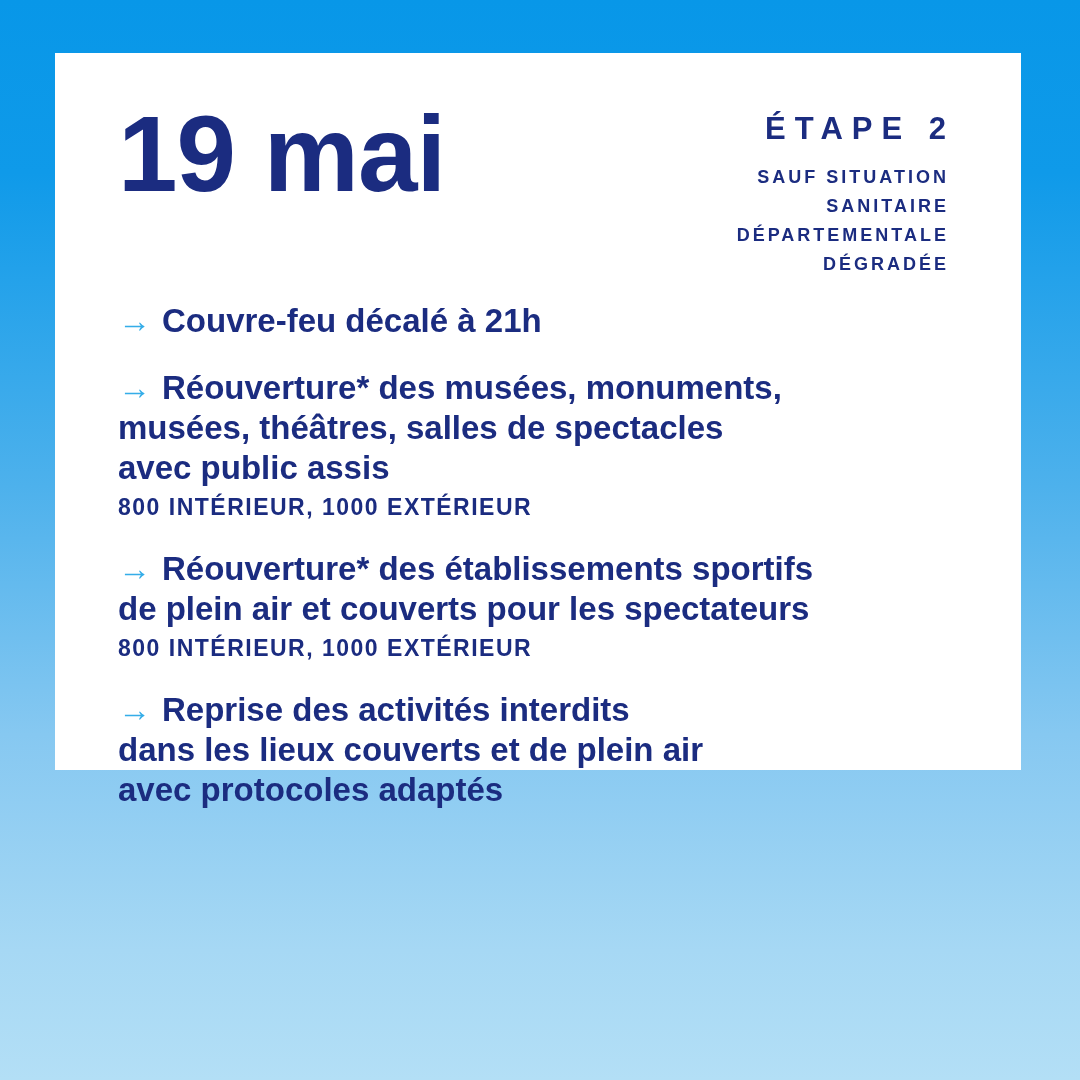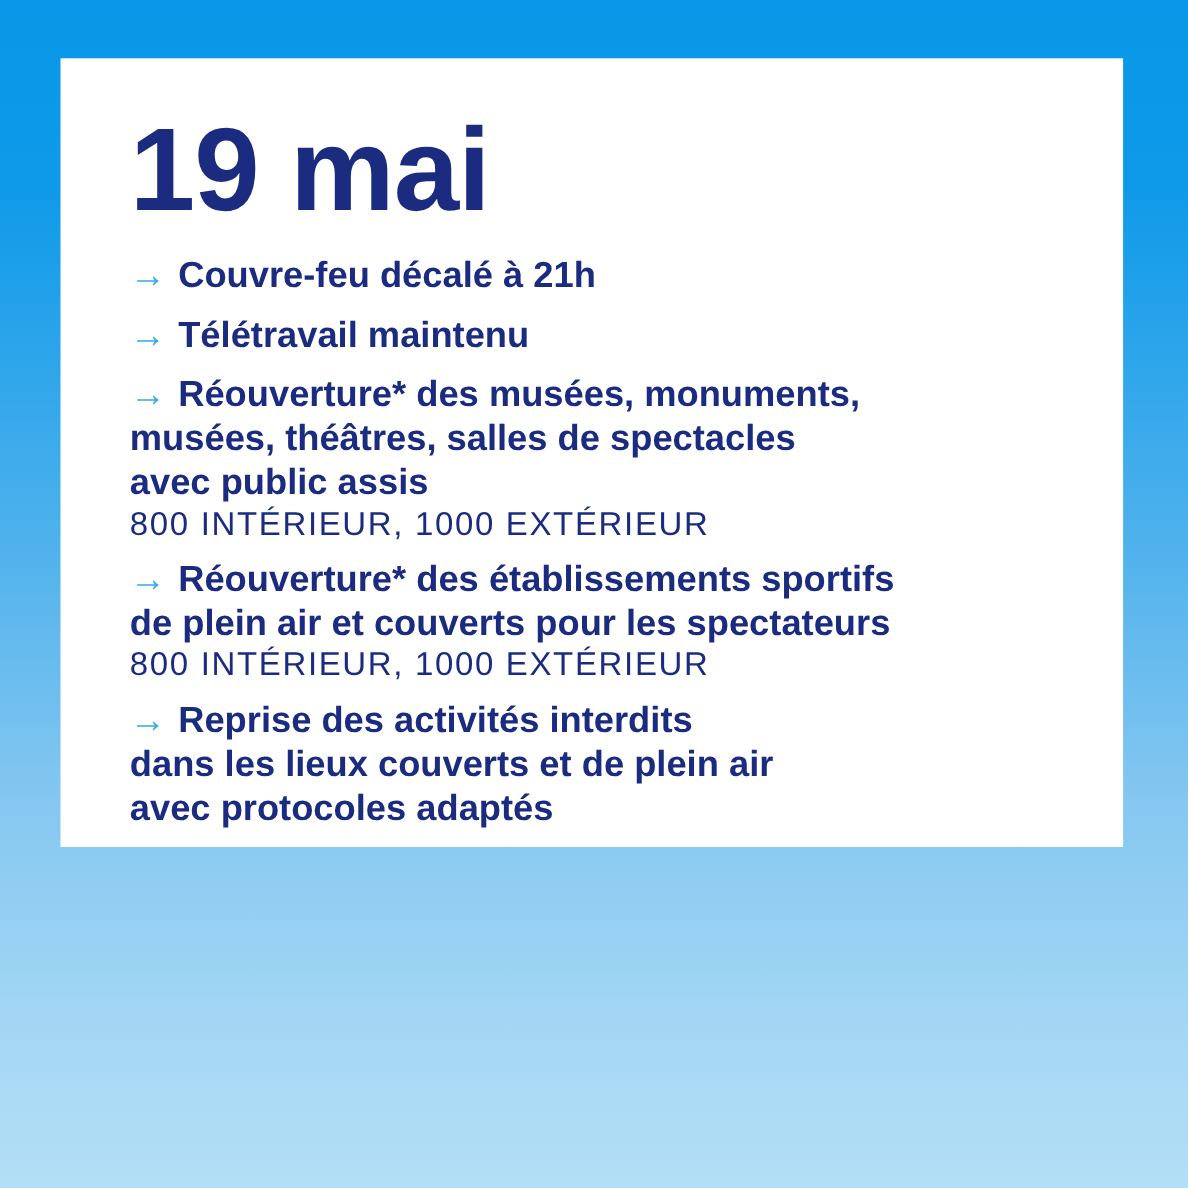--- a/index.html
+++ b/index.html
@@ -62,63 +62,66 @@
     font-weight: 700;
     letter-spacing: 3px;
     margin-right: -3px;
     line-height: 29px;
     white-space: pre-line;
   }
   .measures {
     margin-top: 22px;
     display: flex;
     flex-direction: column;
-    gap: 14px;
+    gap: 27px;
   }
   .item {
     font-size: 33px;
     line-height: 40px;
     font-weight: 600;
     color: var(--navy);
   }
   .arrow {
     color: var(--cyan);
     font-weight: 700;
     margin-right: 11px;
   }
   .item-text {
     white-space: pre-line;
   }
   .item-note {
-    font-size: 30px;
+    font-size: 23px;
     line-height: 30px;
-    font-weight: 400;
+    font-weight: 700;
     letter-spacing: 1.5px;
     color: var(--navy);
     margin-top: 4px;
   }
 </style>
 </head>
 <body>
 
 <div class="card">
   <div class="header">
     <div class="date-title">19 mai</div>
+    <div class="stage">
+      <div class="stage-label">ÉTAPE 2</div>
+      <div class="stage-note">SAUF SITUATION
+SANITAIRE
+DÉPARTEMENTALE
+DÉGRADÉE</div>
+    </div>
   </div>
 
   <div class="measures">
   <div class="item">
     <span class="arrow">→</span><span class="item-text">Couvre-feu décalé à 21h</span>
     
   </div>
 
-  <div class="item">
-    <span class="arrow">→</span><span class="item-text">Télétravail maintenu</span>
-    
-  </div>
 
 
 
   <div class="item">
     <span class="arrow">→</span><span class="item-text">Réouverture* des musées, monuments,
 musées, théâtres, salles de spectacles
 avec public assis</span>
     <div class="item-note">800 INTÉRIEUR, 1000 EXTÉRIEUR</div>
   </div>
 

